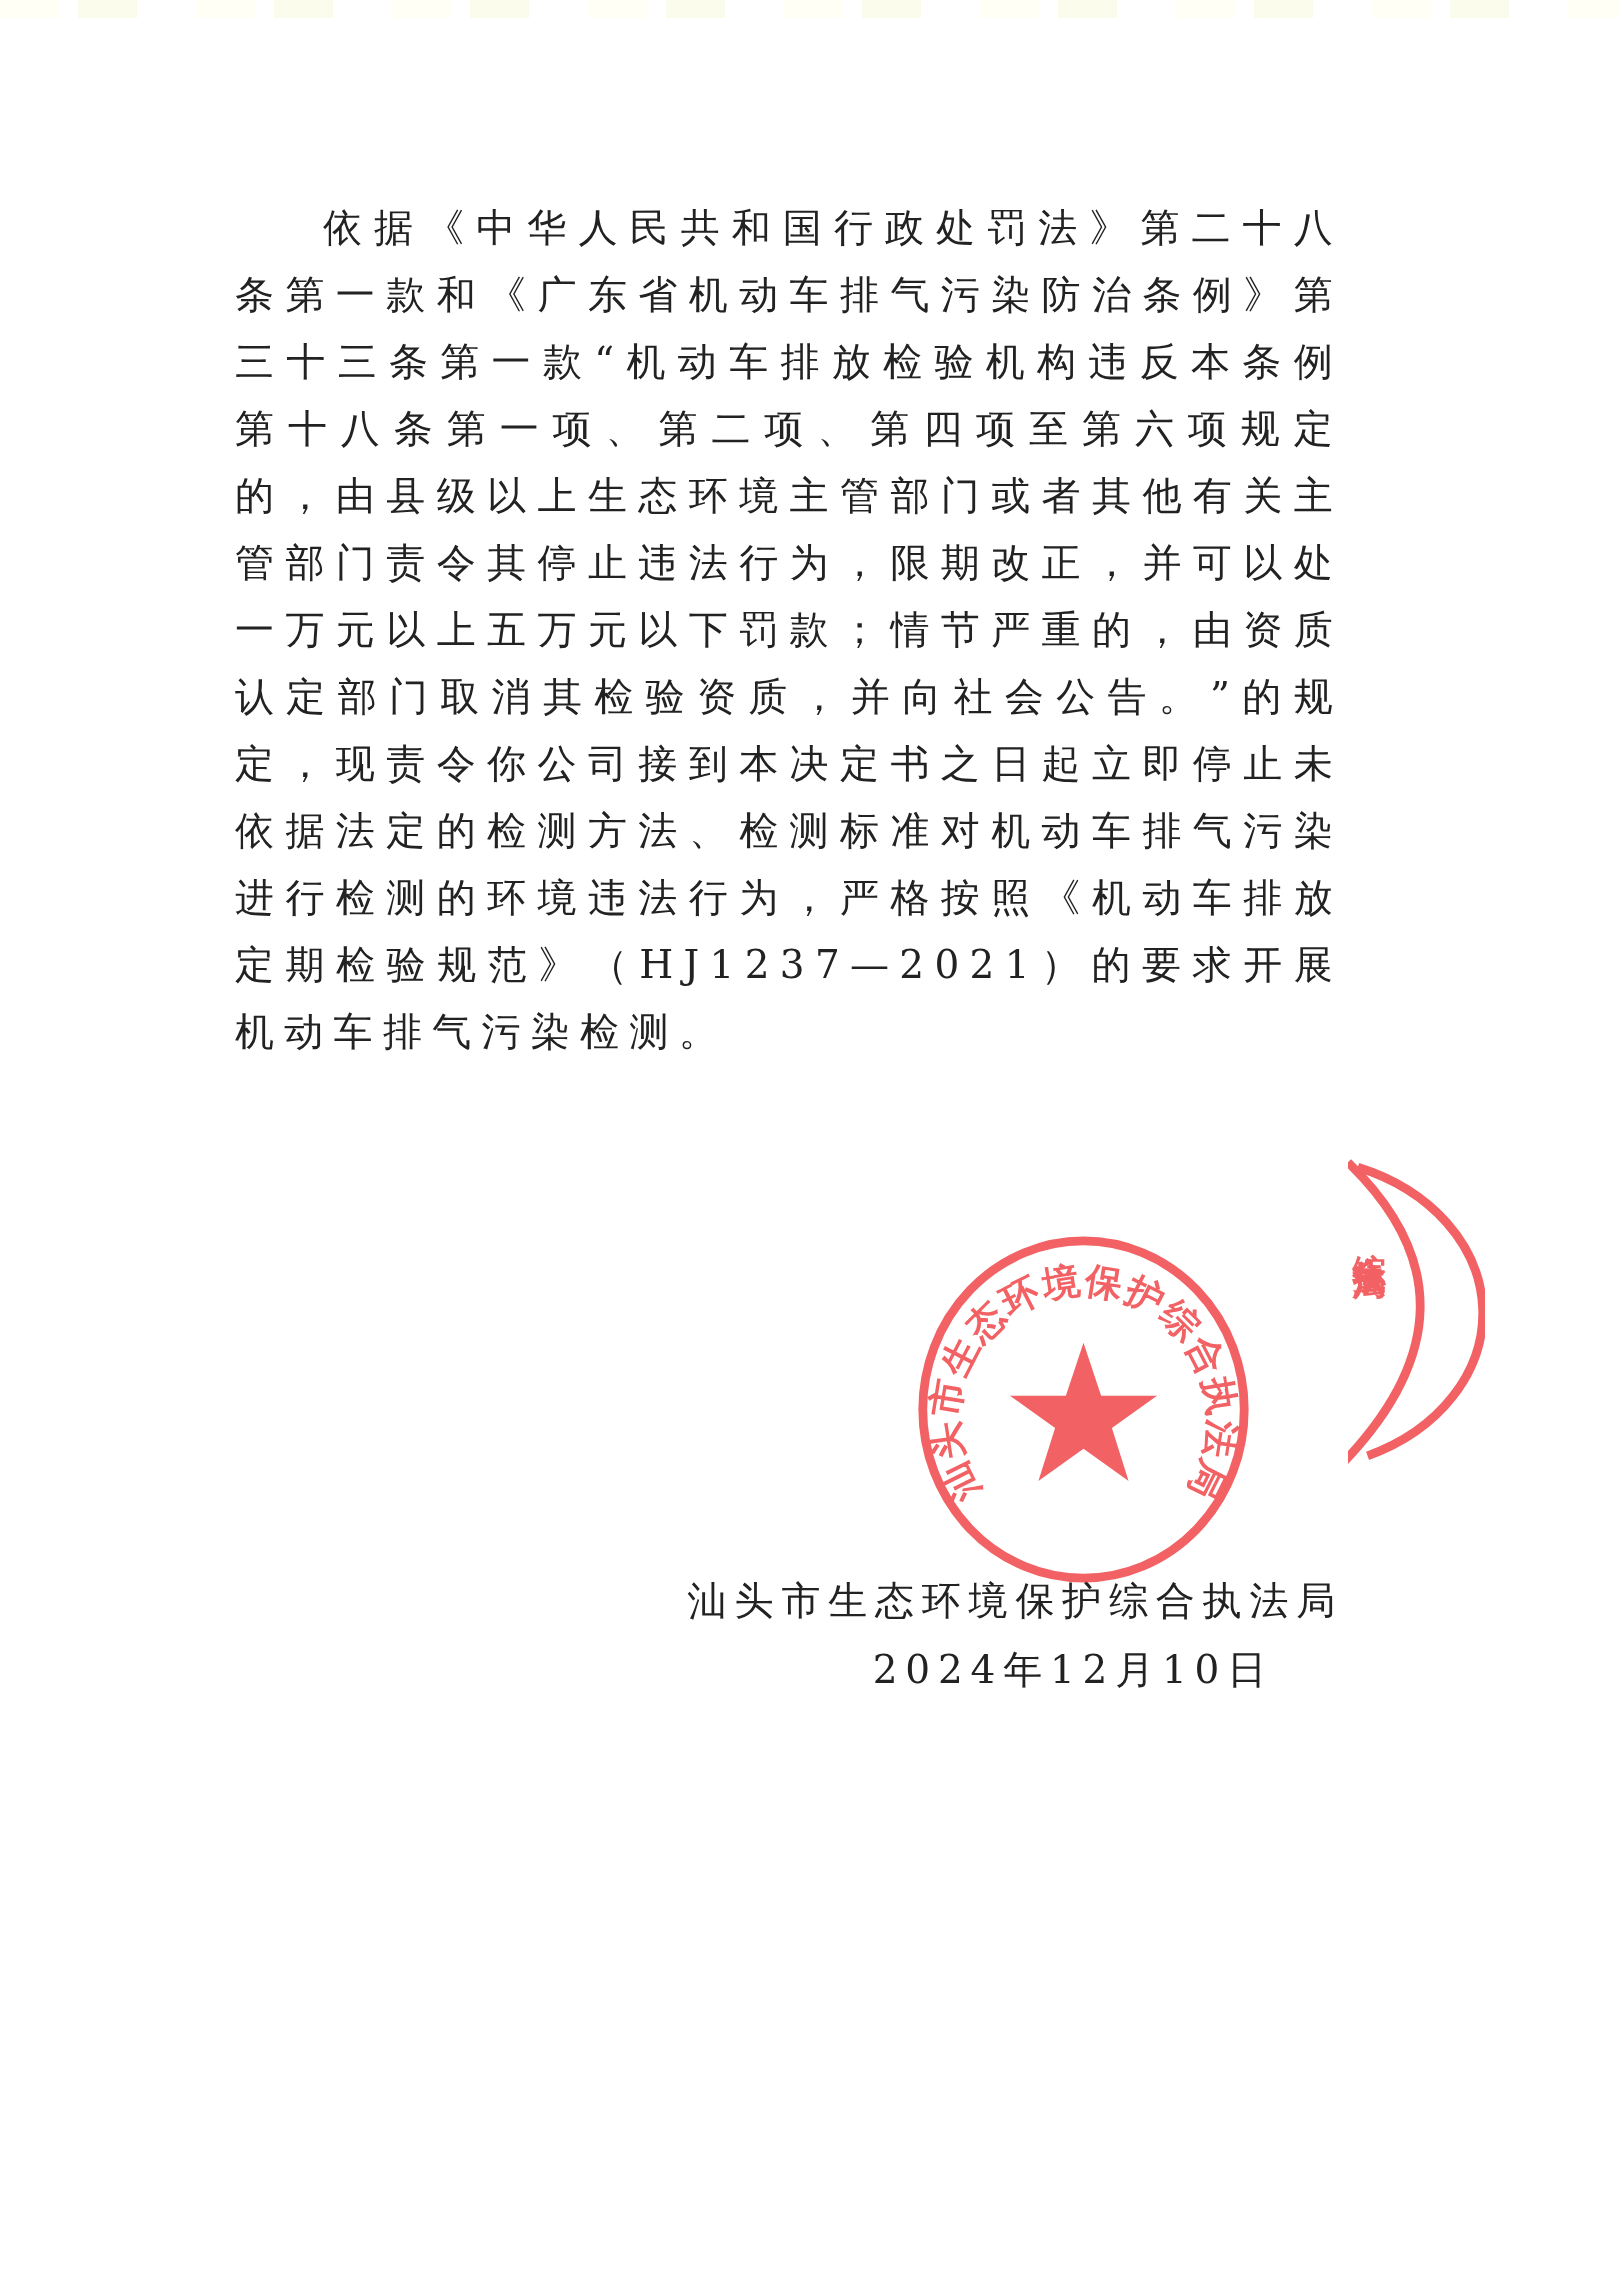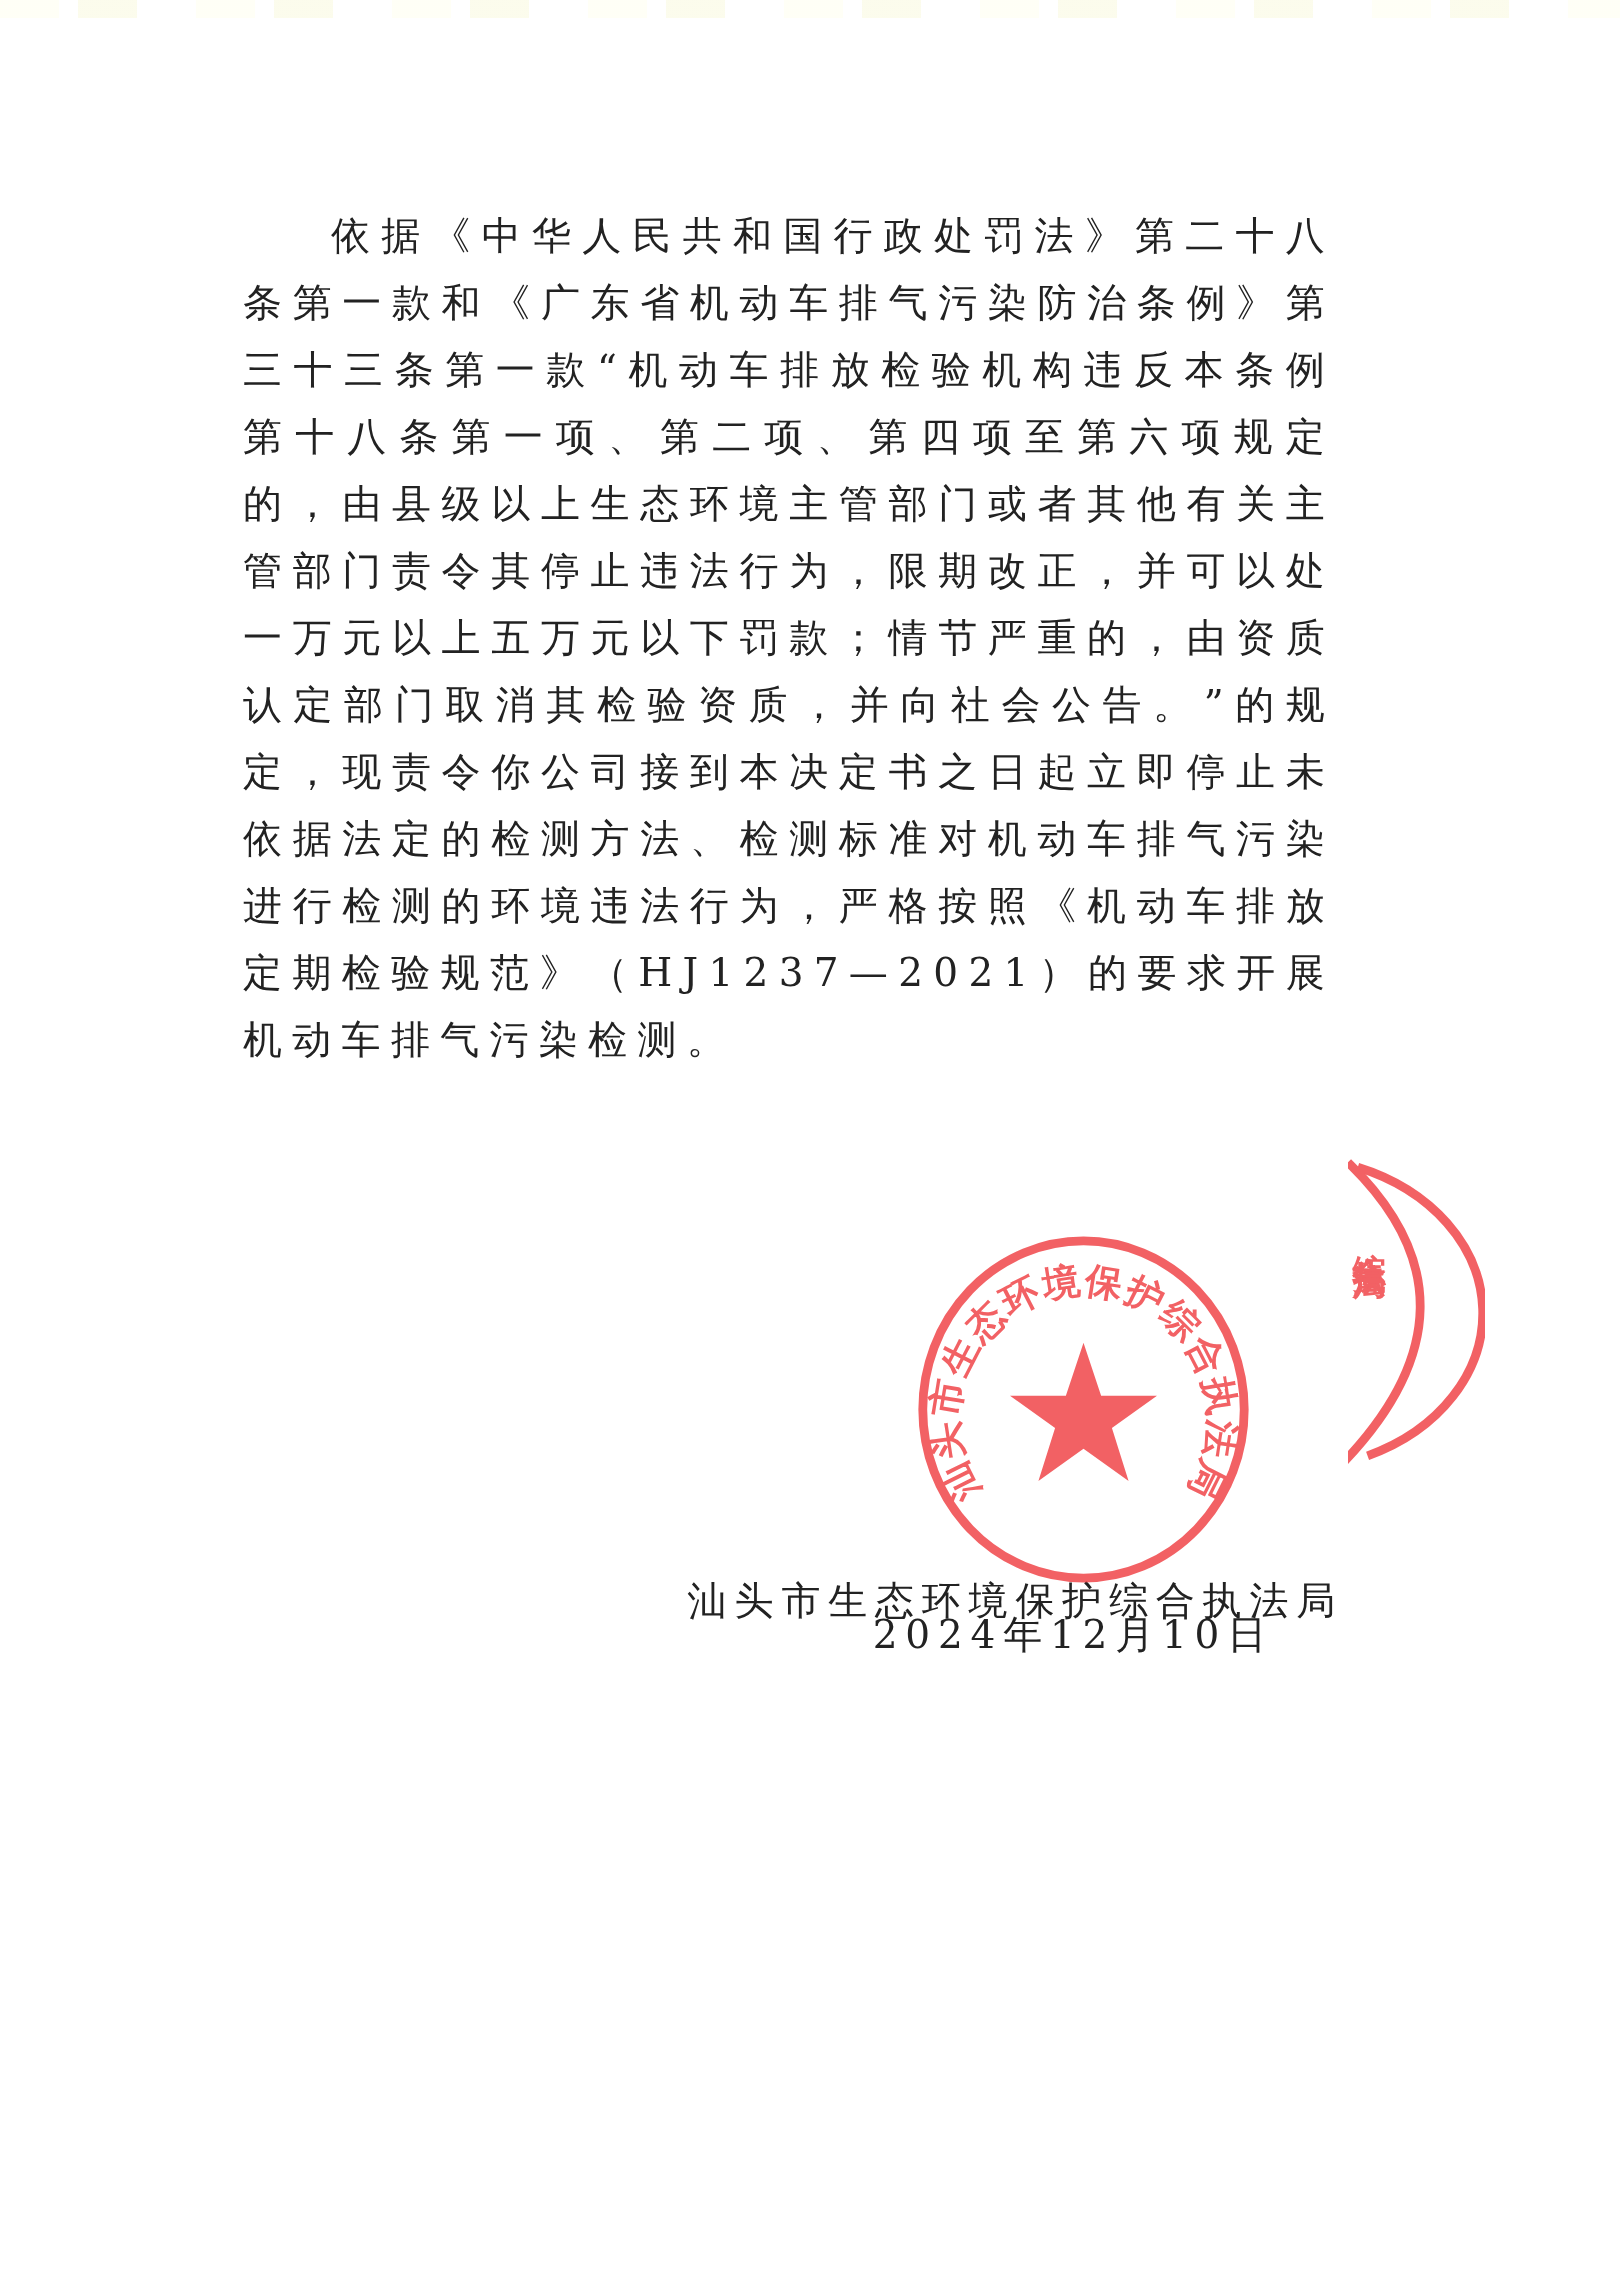--- a/index.html
+++ b/index.html
@@ -1,26 +1,26 @@
 <!DOCTYPE html>
 <html><head>
 <meta charset="utf-8">
 <style>
   html, body { margin: 0; padding: 0; background: #ffffff; }
   body { width: 1620px; height: 2292px; position: relative; overflow: hidden; }
   .scanstrip { position: absolute; left: 0; top: 0; width: 1620px; height: 17.6px;
     background: repeating-linear-gradient(90deg, #fffff4 0 59px, #ffffff 59px 78px, #fbfbe8 78px 137px, #ffffff 137px 196px); opacity: .8; }
   .page { position: absolute; left: 235px; top: 194px; width: 1108px; }
-  .para { margin: 8px; padding: 0; font-family: "DejaVu Serif", "Liberation Serif", serif;
+  .para { margin: 0; padding: 0; font-family: "DejaVu Serif", "Liberation Serif", serif;
     font-size: 39px; line-height: 67px; color: #222; letter-spacing: 10.3px;
     text-align: justify; text-indent: 88px; }
   .signature { position: absolute; left: 0; width: 1108px; text-align: right;
     font-family: "DejaVu Serif", "Liberation Serif", serif; font-size: 39px; color: #222; letter-spacing: 7.8px; }
   .sig-org { top: 1380px; }
-  .sig-date { top: 1414px; right: 0; width: 1039px; text-align: right; }
+  .sig-date { top: 1449px; right: 0; width: 1039px; text-align: right; }
   .seal { position: absolute; pointer-events: none; }
   .seal-main { left: 912px; top: 1233px; width: 343px; height: 353px; opacity: .85; }
   .seal-partial { left: 1348px; top: 1157px; width: 137px; height: 314px; opacity: .85; }
 </style>
 </head>
 <body>
 
 <div class="scanstrip"></div>
 
 <div class="page">

